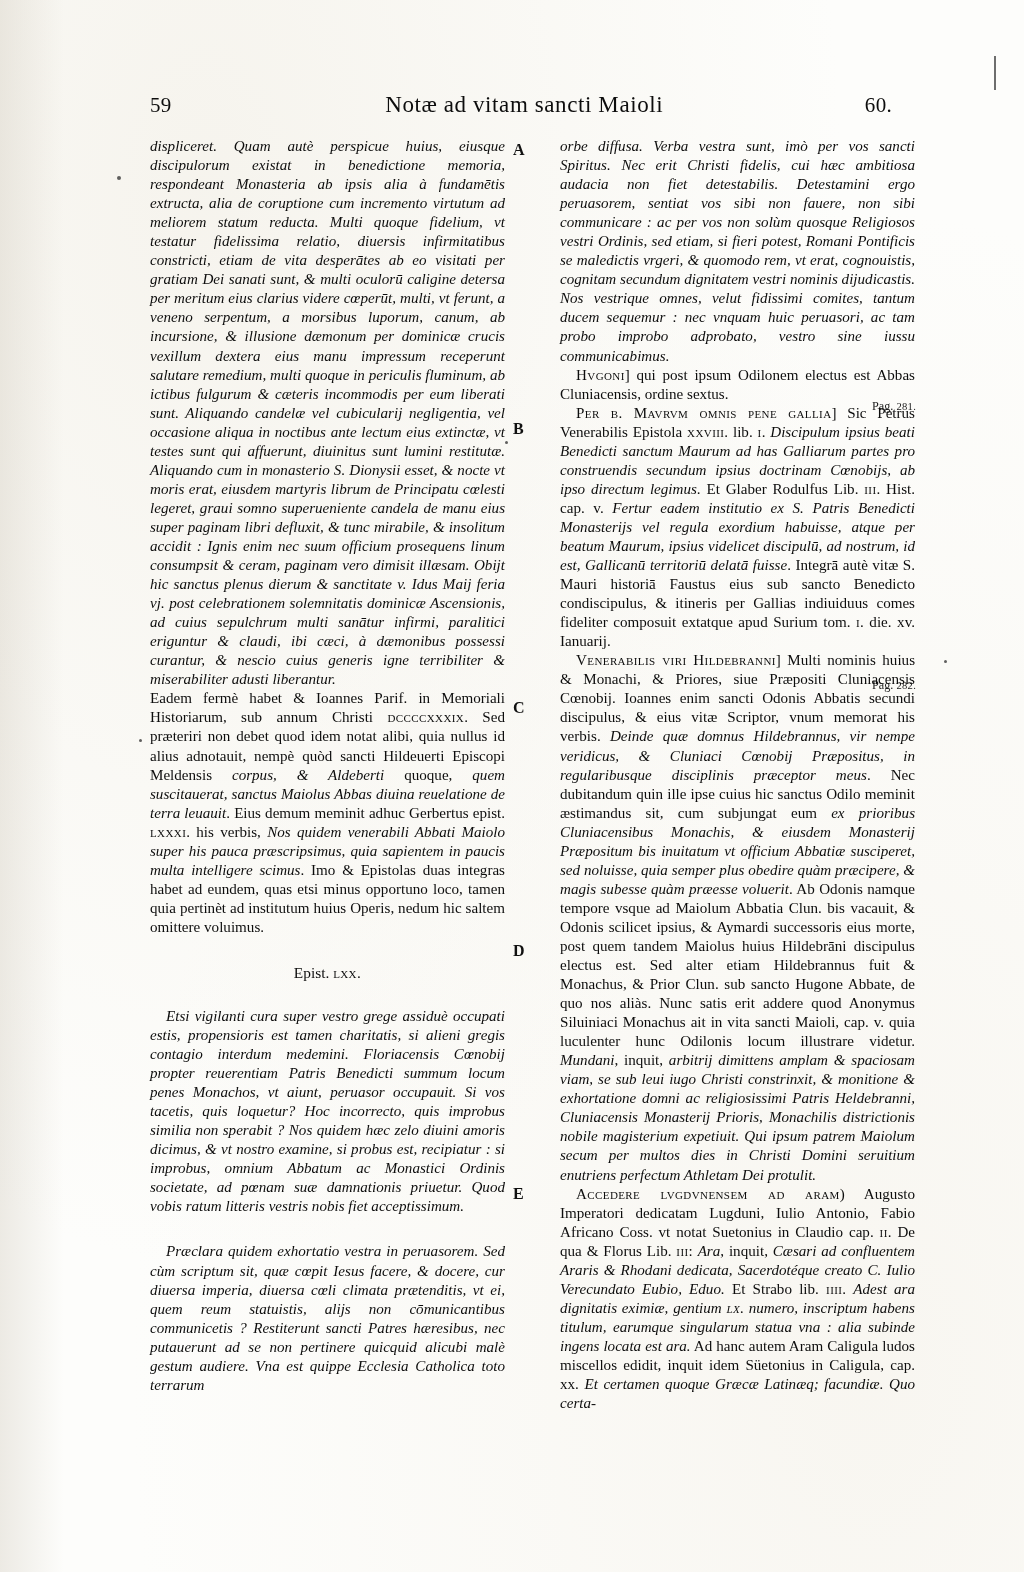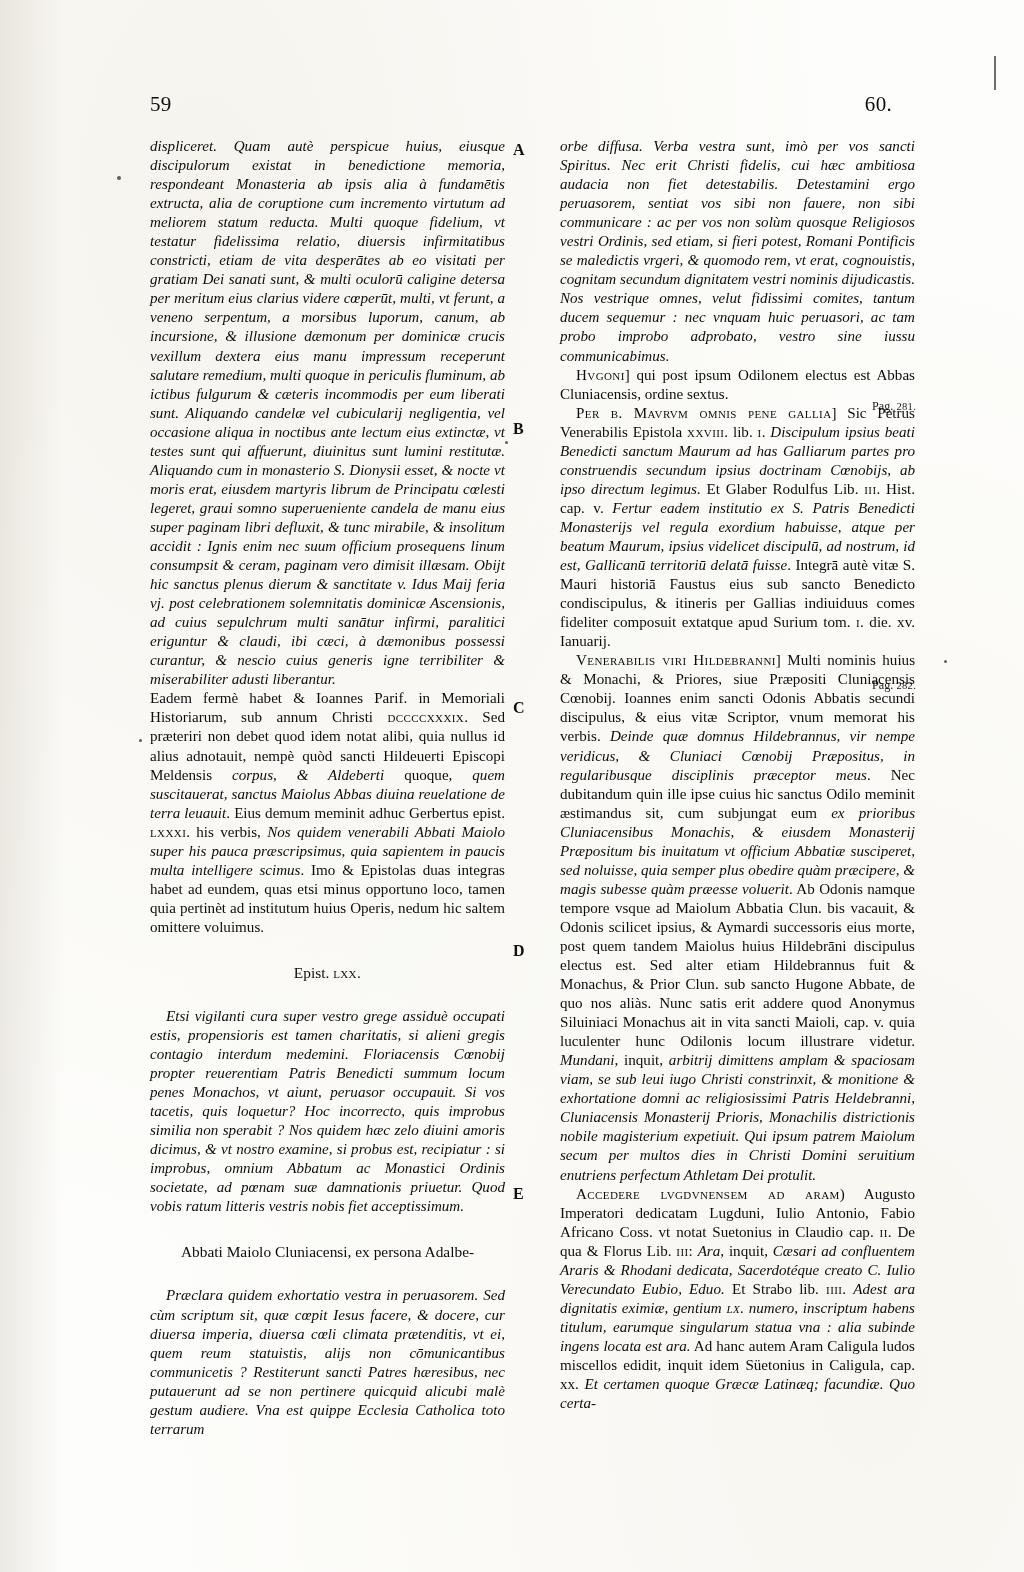--- a/index.html
+++ b/index.html
@@ -104,20 +104,21 @@
   <div class="bind-shade"></div>
   <div class="edge-rule"></div>
 
   <div class="speck" style="left:117px;top:176px;width:4px;height:4px;"></div>
   <div class="speck" style="left:139px;top:739px;width:3px;height:3px;"></div>
   <div class="speck" style="left:944px;top:660px;width:3px;height:3px;"></div>
   <div class="speck" style="left:505px;top:441px;width:3px;height:3px;"></div>
 
   <div class="running-head">
     <span class="folio">59</span>
+    <span class="head-title">Notæ ad vitam sancti Maioli</span>
     <span class="folio">60.</span>
   </div>
 
   <div class="cols">
 
     <div id="gutter-host">
         <div class="gutter-letter" style="left: 363px; top: 4px;">A</div>
         <div class="gutter-letter" style="left: 363px; top: 283px;">B</div>
         <div class="gutter-letter" style="left: 363px; top: 562px;">C</div>
         <div class="gutter-letter" style="left: 363px; top: 805px;">D</div>
@@ -133,21 +134,20 @@
       <p class="ital noind" id="L-p1">displiceret. Quam autè perspicue huius, eiusque discipulorum existat in benedictione memoria, respondeant Monasteria ab ipsis alia à fundamētis extructa, alia de coruptione cum incremento virtutum ad meliorem statum reducta. Multi quoque fidelium, vt testatur fidelissima relatio, diuersis infirmitatibus constricti, etiam de vita desperātes ab eo visitati per gratiam Dei sanati sunt, &amp; multi oculorū caligine detersa per meritum eius clarius videre cœperūt, multi, vt ferunt, a veneno serpentum, a morsibus luporum, canum, ab incursione, &amp; illusione dæmonum per dominicæ crucis vexillum dextera eius manu impressum receperunt salutare remedium, multi quoque in periculis fluminum, ab ictibus fulgurum &amp; cæteris incommodis per eum liberati sunt. Aliquando candelæ vel cubicularij negligentia, vel occasione aliqua in noctibus ante lectum eius extinctæ, vt testes sunt qui affuerunt, diuinitus sunt lumini restitutæ. Aliquando cum in monasterio S. Dionysii esset, &amp; nocte vt moris erat, eiusdem martyris librum de Principatu cœlesti legeret, graui somno superueniente candela de manu eius super paginam libri defluxit, &amp; tunc mirabile, &amp; insolitum accidit : Ignis enim nec suum officium prosequens linum consumpsit &amp; ceram, paginam vero dimisit illæsam. Obijt hic sanctus plenus dierum &amp; sanctitate v. Idus Maij feria vj. post celebrationem solemnitatis dominicæ Ascensionis, ad cuius sepulchrum multi sanātur infirmi, paralitici eriguntur &amp; claudi, ibi cæci, à dæmonibus possessi curantur, &amp; nescio cuius generis igne terribiliter &amp; miserabiliter adusti liberantur.</p>
       <p class="noind" id="L-p2"><span class="rom">Eadem fermè habet &amp; Ioannes Parif. in Memoriali Historiarum, sub annum Christi </span><span class="sc">dccccxxxix</span><span class="rom">. Sed præteriri non debet quod idem notat alibi, quia nullus id alius adnotauit, nempè quòd sancti Hildeuerti Episcopi Meldensis </span><span class="it">corpus, &amp; Aldeberti </span><span class="rom">quoque, </span><span class="it">quem suscitauerat, sanctus Maiolus Abbas diuina reuelatione de terra leuauit</span><span class="rom">. Eius demum meminit adhuc Gerbertus epist. </span><span class="sc">lxxxi</span><span class="rom">. his verbis, </span><span class="it">Nos quidem venerabili Abbati Maiolo super his pauca præscripsimus, quia sapientem in paucis multa intelligere scimus</span><span class="rom">. Imo &amp; Epistolas duas integras habet ad eundem, quas etsi minus opportuno loco, tamen quia pertinèt ad institutum huius Operis, nedum hic saltem omittere voluimus.</span></p>
 
       <div class="epist-head">
         <span class="ln"><span>Epist. </span><span class="smc">lxx.</span></span>
       </div>
 
       <p class="ital ind">Etsi vigilanti cura super vestro grege assiduè occupati estis, propensioris est tamen charitatis, si alieni gregis contagio interdum medemini. Floriacensis Cœnobij propter reuerentiam Patris Benedicti summum locum penes Monachos, vt aiunt, peruasor occupauit. Si vos tacetis, quis loquetur? Hoc incorrecto, quis improbus similia non sperabit ? Nos quidem hæc zelo diuini amoris dicimus, &amp; vt nostro examine, si probus est, recipiatur : si improbus, omnium Abbatum ac Monastici Ordinis societate, ad pœnam suæ damnationis priuetur. Quod vobis ratum litteris vestris nobis fiet acceptissimum.</p>
 
       <div class="epist-head">
-        <span class="ln">Abbati Maiolo Cluniacensi, ex persona Adalbe-</span>
       </div>
 
       <p class="ital ind">Præclara quidem exhortatio vestra in peruasorem. Sed cùm scriptum sit, quæ cœpit Iesus facere, &amp; docere, cur diuersa imperia, diuersa cœli climata prætenditis, vt ei, quem reum statuistis, alijs non cōmunicantibus communicetis ? Restiterunt sancti Patres hæresibus, nec putauerunt ad se non pertinere quicquid alicubi malè gestum audiere. Vna est quippe Ecclesia Catholica toto terrarum</p>
     </div>
 
     <div class="col col-right">
       <p class="ital noind">orbe diffusa. Verba vestra sunt, imò per vos sancti Spiritus. Nec erit Christi fidelis, cui hæc ambitiosa audacia non fiet detestabilis. Detestamini ergo peruasorem, sentiat vos sibi non fauere, non sibi communicare : ac per vos non solùm quosque Religiosos vestri Ordinis, sed etiam, si fieri potest, Romani Pontificis se maledictis vrgeri, &amp; quomodo rem, vt erat, cognouistis, cognitam secundum dignitatem vestri nominis dijudicastis. Nos vestrique omnes, velut fidissimi comites, tantum ducem sequemur : nec vnquam huic peruasori, ac tam probo improbo adprobato, vestro sine iussu communicabimus.</p>
       <div id="notes-host">
           <p class="ind"><span class="sc">Hvgoni</span><span class="rom">] qui post ipsum Odilonem electus est Abbas Cluniacensis, ordine sextus.</span></p>
           <p class="ind"><span class="sc">Per b. Mavrvm omnis pene gallia</span><span class="rom">] Sic Petrus Venerabilis Epistola </span><span class="sc">xxviii</span><span class="rom">. lib. </span><span class="sc">i</span><span class="rom">. </span><span class="it">Discipulum ipsius beati Benedicti sanctum Maurum ad has Galliarum partes pro construendis secundum ipsius doctrinam Cœnobijs, ab ipso directum legimus</span><span class="rom">. Et Glaber Rodulfus Lib. </span><span class="sc">iii</span><span class="rom">. Hist. cap. v. </span><span class="it">Fertur eadem institutio ex S. Patris Benedicti Monasterijs vel regula exordium habuisse, atque per beatum Maurum, ipsius videlicet discipulū, ad nostrum, id est, Gallicanū territoriū delatā fuisse</span><span class="rom">. Integrā autè vitæ S. Mauri historiā Faustus eius sub sancto Benedicto condiscipulus, &amp; itineris per Gallias indiuiduus comes fideliter composuit extatque apud Surium tom. </span><span class="sc">i</span><span class="rom">. die. xv. Ianuarij.</span></p>

